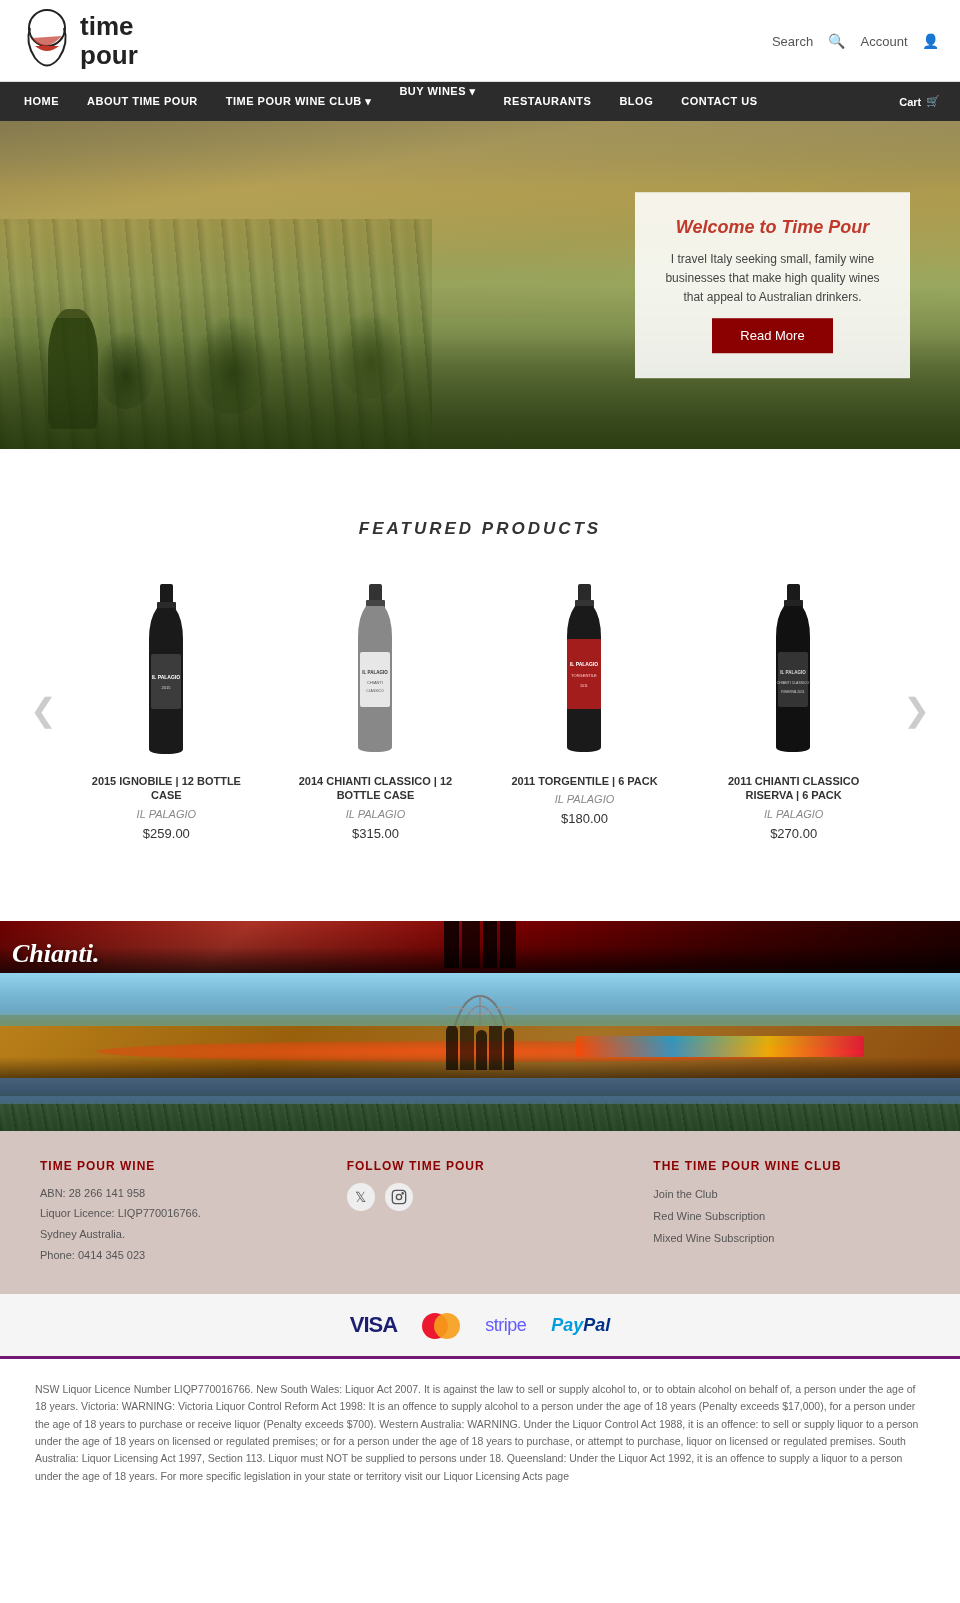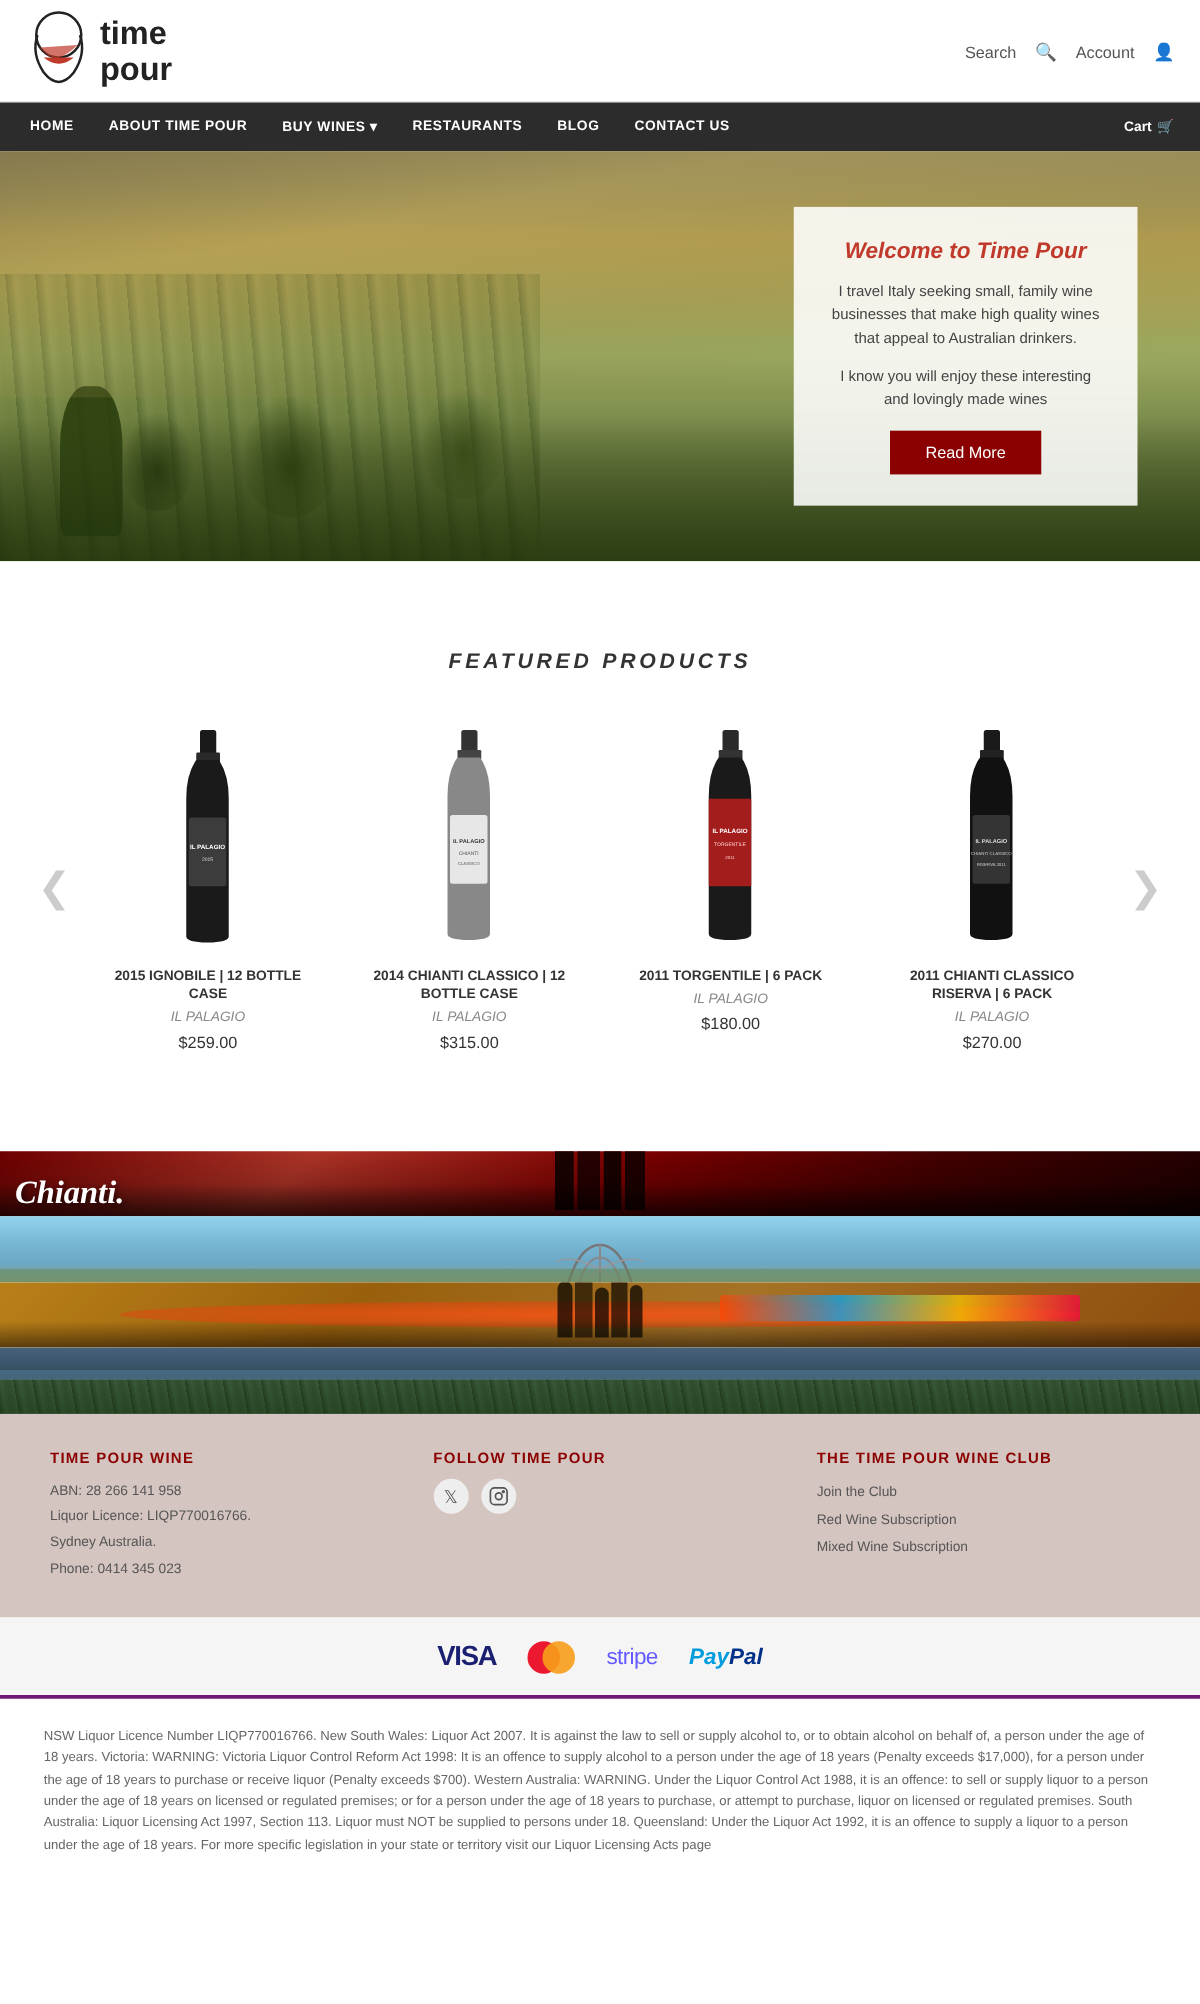--- a/index.html
+++ b/index.html
@@ -35,22 +35,25 @@
 </header>
 
 <nav style="background:#2c2c2c; display:flex; align-items:center; justify-content:space-between; padding:0 10px;">
   <ul style="list-style:none; display:flex; margin:0; padding:0;">
     <li>
         <a href="#" style="display:block; padding:13px 14px; color:#fff; text-decoration:none; font-size:11px; font-weight:bold; letter-spacing:0.5px;">HOME</a>
       </li>
     <li>
         <a href="#" style="display:block; padding:13px 14px; color:#fff; text-decoration:none; font-size:11px; font-weight:bold; letter-spacing:0.5px;">ABOUT TIME POUR</a>
       </li>
-    <li>
-        <a href="#" style="display:block; padding:13px 14px; color:#fff; text-decoration:none; font-size:11px; font-weight:bold; letter-spacing:0.5px;">BUY WINES <span>▾</span></a>
+    <li style="position:relative;">
+        <a href="#" style="display:block; padding:13px 14px; color:#fff; text-decoration:none; font-size:11px; font-weight:bold; letter-spacing:0.5px;">TIME POUR WINE CLUB <span>▾</span></a>
+      </li>
+    <li>
+        <a href="#" style="display:block; padding:3px 14px; color:#fff; text-decoration:none; font-size:11px; font-weight:bold; letter-spacing:0.5px;">BUY WINES <span>▾</span></a>
       </li>
     <li>
         <a href="#" style="display:block; padding:13px 14px; color:#fff; text-decoration:none; font-size:11px; font-weight:bold; letter-spacing:0.5px;">RESTAURANTS</a>
       </li>
     <li>
         <a href="#" style="display:block; padding:13px 14px; color:#fff; text-decoration:none; font-size:11px; font-weight:bold; letter-spacing:0.5px;">BLOG</a>
       </li>
     <li>
         <a href="#" style="display:block; padding:13px 14px; color:#fff; text-decoration:none; font-size:11px; font-weight:bold; letter-spacing:0.5px;">CONTACT US</a>
       </li>
@@ -77,21 +80,20 @@
     <div style="position:absolute; bottom:35px; left:20%; width:80px; height:100px; background:radial-gradient(ellipse at 50% 60%, rgba(40,60,15,0.9) 0%, transparent 70%); border-radius:50%;"></div>
     <div style="position:absolute; bottom:50px; left:35%; width:70px; height:90px; background:radial-gradient(ellipse at 50% 60%, rgba(50,70,20,0.8) 0%, transparent 70%); border-radius:50%;"></div>
     <div style="position:absolute; bottom:20px; left:5%; width:50px; height:120px; background:linear-gradient(180deg, rgba(40,60,10,0.9) 0%, rgba(30,50,10,0.6) 100%); border-radius:40% 40% 10% 10%;"></div>
 
     <div style="position:absolute; top:0; left:0; right:0; height:60%; background: linear-gradient(170deg, rgba(120,110,70,0.6) 0%, rgba(180,160,90,0.3) 30%, rgba(140,130,70,0.2) 60%, transparent 100%);"></div>
   </div>
 
   <div style="position:absolute; right:50px; top:50%; transform:translateY(-50%); background:rgba(255,255,255,0.88); padding:25px 28px; width:275px; text-align:center;">
     <h2 style="color:#c0392b; font-size:18px; font-weight:bold; margin-bottom:12px; font-style:italic;">Welcome to Time Pour</h2>
     <p style="font-size:12px; color:#444; line-height:1.6; margin-bottom:10px;">I travel Italy seeking small, family wine businesses that make high quality wines that appeal to Australian drinkers.</p>
-    <p style="font-size:12px; color:#444; line-height:1.6; margin-bottom:15px;">I know you will enjoy these interesting and lovingly made wines</p>
     <button style="background:#8b0000; color:#fff; border:none; padding:10px 28px; font-size:13px; cursor:pointer; display:inline-block;">Read More</button>
   </div>
 </section>
 
 <div style="height:50px; background:#fff;"></div>
 
 <section style="padding:20px 20px 40px; text-align:center; background:#fff;">
   <h2 style="font-size:17px; font-weight:bold; letter-spacing:3px; color:#333; margin-bottom:30px;font-style:italic;">FEATURED PRODUCTS</h2>
 
   <div style="display:flex; align-items:center; gap:0;">

